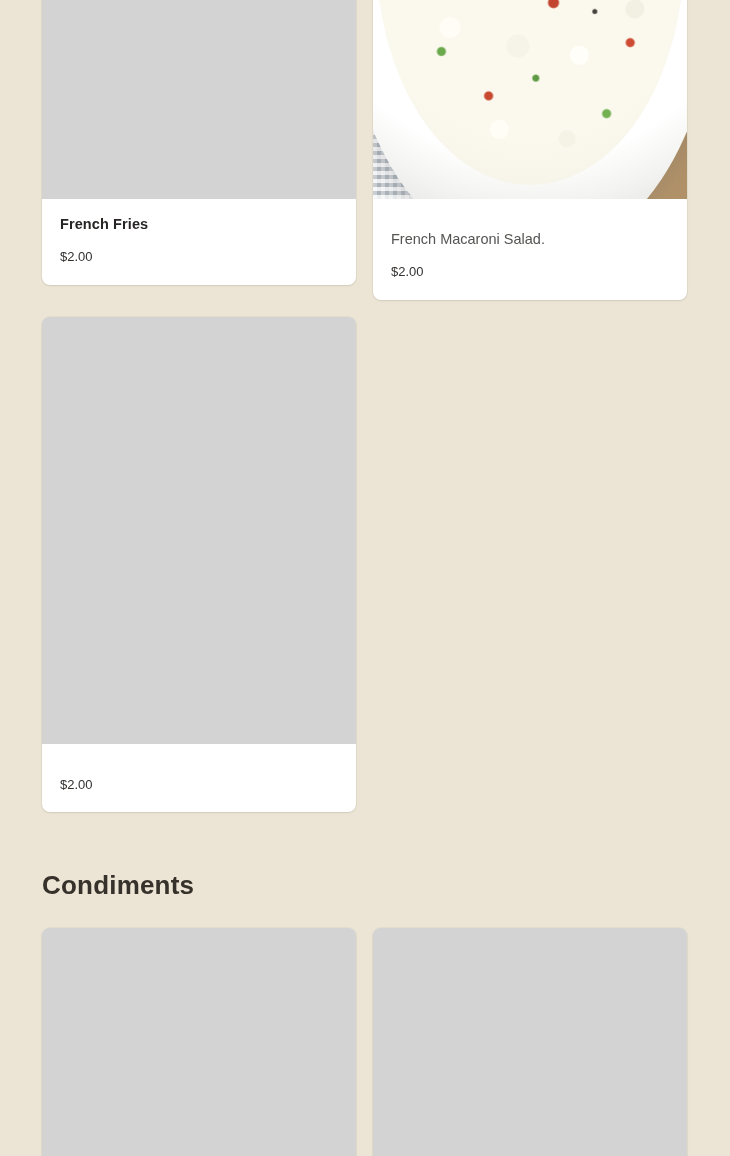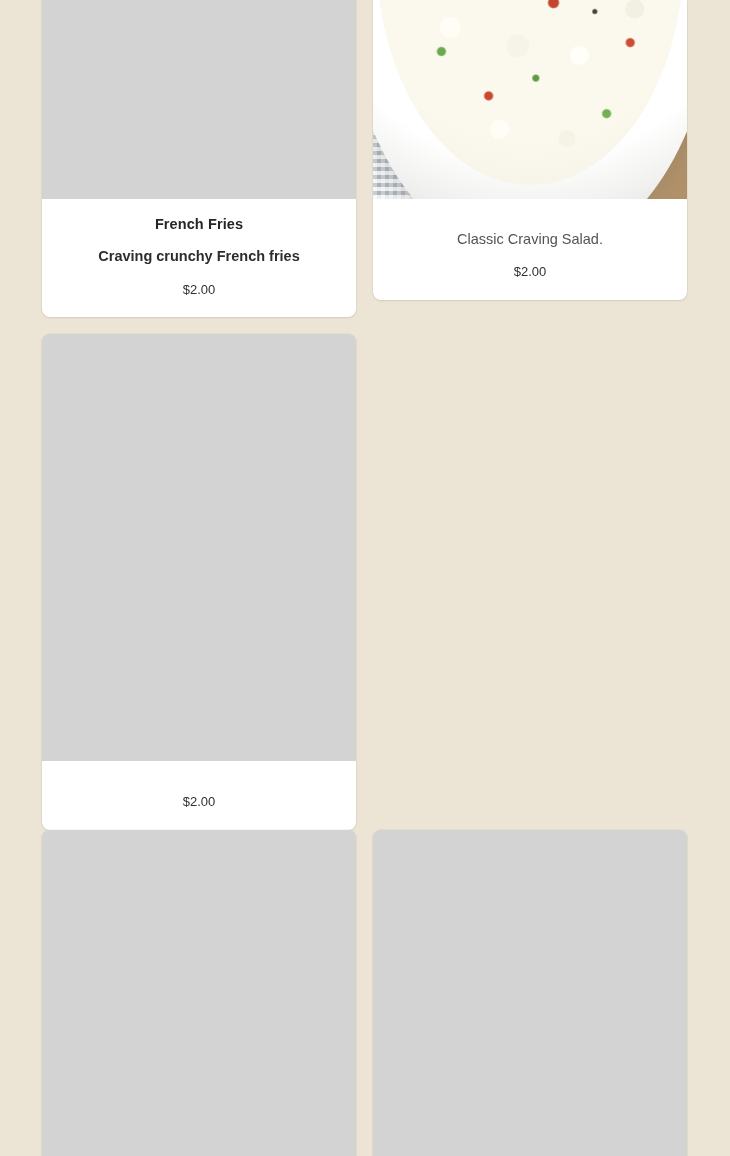--- a/index.html
+++ b/index.html
@@ -157,21 +157,20 @@
       radial-gradient(circle at 41% 22%, #44413c 0 2px, transparent 3px),
       radial-gradient(circle at 63% 36%, #44413c 0 2px, transparent 3px),
       radial-gradient(circle at 29% 59%, #44413c 0 2px, transparent 3px),
       radial-gradient(circle at 72% 63%, #44413c 0 2px, transparent 3px),
       radial-gradient(circle at 48% 47%, #44413c 0 2px, transparent 3px);
   }
 
   
   .card-body {
     padding: 17px 18px 20px 18px;
-    text-align: center;
   }
 
   .card-title {
     font-size: 14.5px;
     font-weight: bold;
     color: #272524;
     letter-spacing: .1px;
     line-height: 1.2;
   }
 
@@ -210,52 +209,52 @@
   <div class="content">
 
     <div class="card-grid">
 
       <div class="card">
         <div class="card-media">
           <div class="ph"></div>
         </div>
         <div class="card-body">
           <div class="card-title">French Fries</div>
-          <div class="card-desc strong">Craving crunchy French fries</div>
           <div class="card-price">$2.00</div>
         </div>
       </div>
 
       <div class="card">
         <div class="card-media">
           <div class="photo-macaroni">
             <div class="cloth"></div>
             <div class="wood"></div>
             <div class="bowl"></div>
             <div class="salad"></div>
             <div class="bits"></div>
           </div>
         </div>
         <div class="card-body">
-          <div class="card-desc">Classic Craving Salad.</div>
+          <div class="card-desc">French Macaroni Salad.</div>
           <div class="card-price">$2.00</div>
         </div>
       </div>
 
       <div class="card">
         <div class="card-media short">
           <div class="ph"></div>
         </div>
         <div class="card-body">
           <div class="card-price">$2.00</div>
         </div>
       </div>
 
     </div>
 
+    <h2 class="section-heading">Condiments</h2>
 
     <div class="card-grid">
 
       <div class="card">
         <div class="card-media">
           <div class="ph"></div>
         </div>
       </div>
 
       <div class="card">

